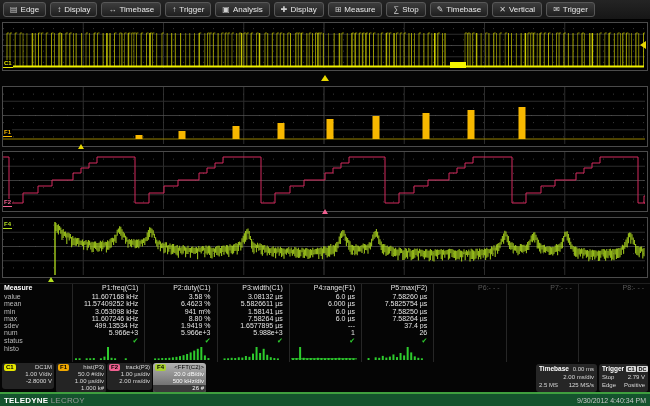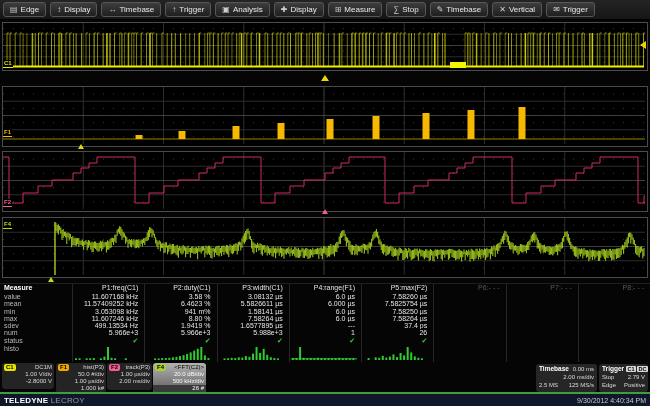--- a/index.html
+++ b/index.html
@@ -46,21 +46,21 @@
   .dbox .dfooter{background:#3a3a3a;color:#fff;margin:0 -2px;padding-right:2px;border-radius:0 0 3px 3px;}
 
   .infobox{position:absolute;top:364px;background:#262626;border-radius:3px;font-size:6px;line-height:8px;
            color:#d9d9d9;padding:1px 3px;box-sizing:border-box;cursor:pointer;}
   .infobox .irow{display:flex;justify-content:space-between;align-items:center;gap:2px;}
   .infobox .ilabel{font-weight:bold;color:#fff;font-size:6.5px;}
   .minichip{background:#d8d8d8;color:#000;font-size:5.5px;font-weight:bold;padding:0 1.5px;border-radius:1px;line-height:6.5px;}
 
   
   .greenline{position:absolute;left:0;top:392px;width:650px;height:2px;background:#3f9f3f;}
-  .statusbar{position:absolute;left:0;top:394px;width:650px;height:12px;background:#0f172a;
+  .statusbar{position:absolute;left:0;top:394px;width:650px;height:12px;background:#14532d;
              display:flex;align-items:center;justify-content:space-between;padding:0 4px;box-sizing:border-box;}
   .brand{font-size:8px;letter-spacing:.2px;}
   .brand b{color:#fff;}
   .brand span{color:#999;}
   .clock{font-size:7px;color:#c9c9c9;}
 </style>
 </head>
 <body>
 
 <div class="screen">

